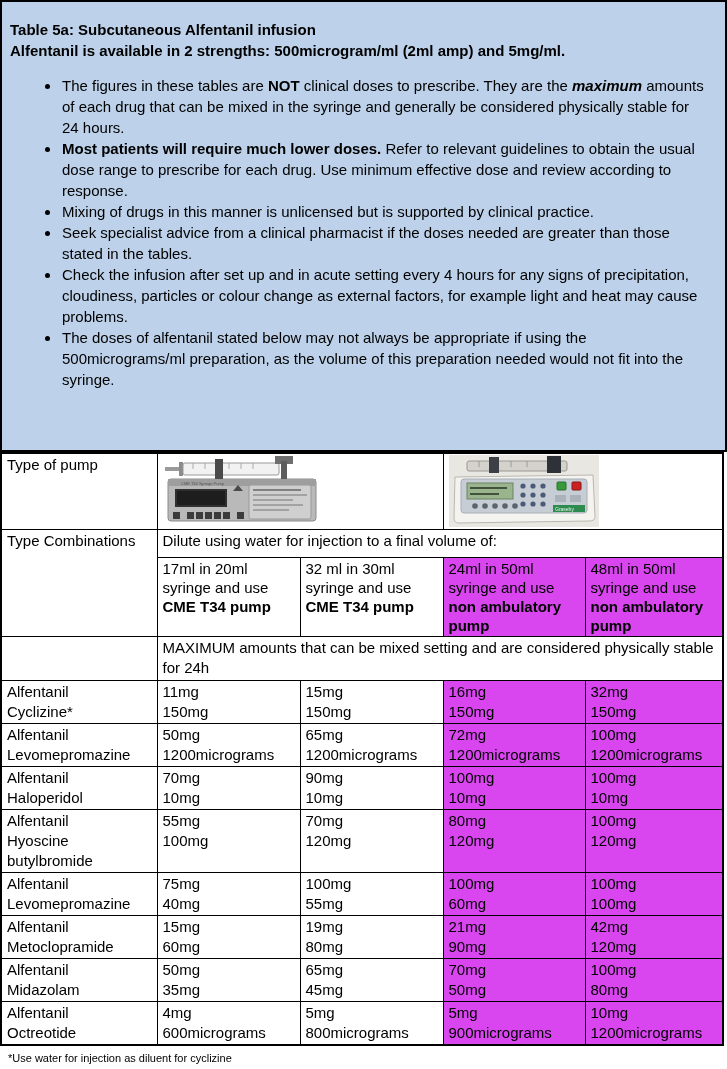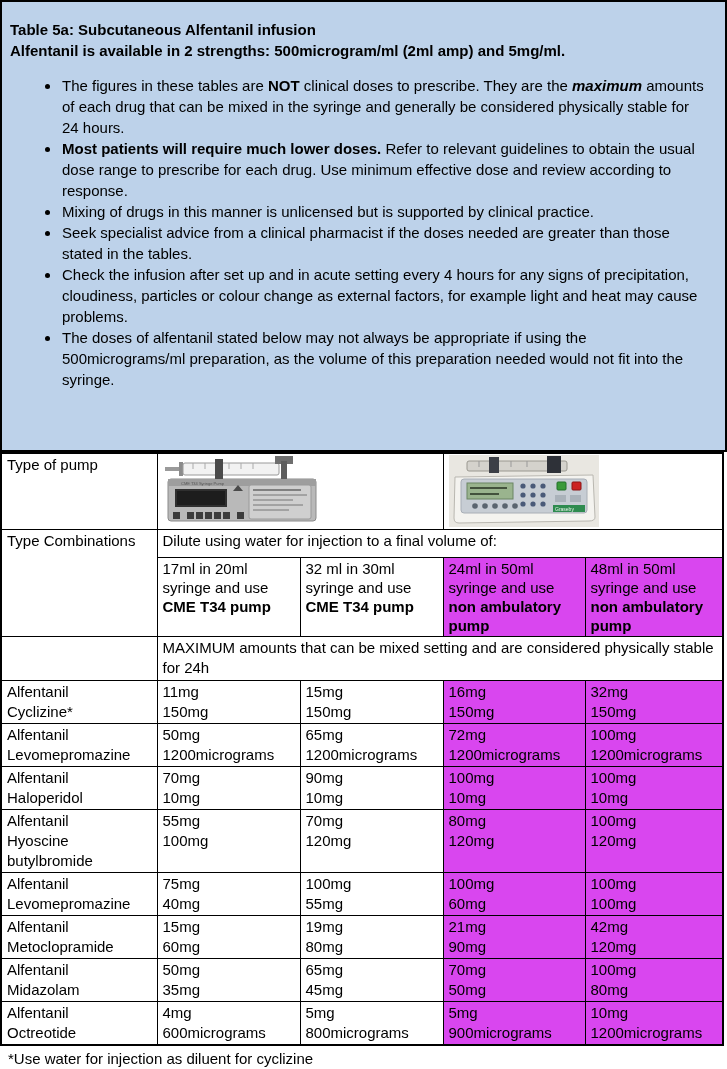--- a/index.html
+++ b/index.html
@@ -22,21 +22,21 @@
   table.main td{border:1px solid #000;vertical-align:top;padding:1px 5px;overflow:hidden;}
   td.tl{border-left:3px solid #000;}
   td.shade{background:#d946ef;}
   tr.pumprow{height:76px;}
   tr.diluterow{height:28px;}
   tr.headerrow{height:78px;}
   tr.maxrow{height:44px;}
   .hcell div{line-height:19px;}
   .hcell .boldline{font-weight:bold;}
   td.pumpcell{padding:2px 0 2px 4px;}
-  .footnote{padding:3px 0 0 8px;font-size:15px;line-height:19px;}
+  .footnote{padding:3px 0 0 8px;font-size:11px;line-height:19px;}
   svg{display:block;}
 </style>
 </head>
 <body>
 
 <div class="page">
 
   <div class="info-box">
     <div id="headingLines">
         <div class="hline">Table 5a: Subcutaneous Alfentanil infusion</div>

